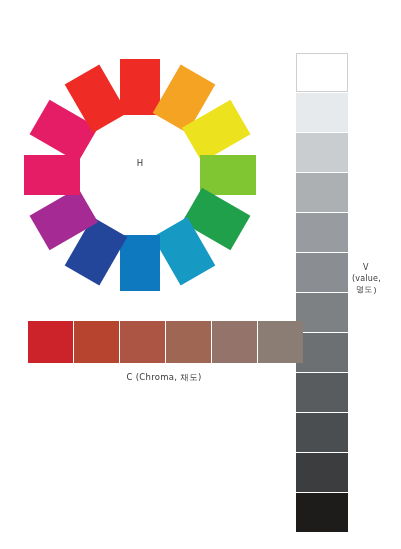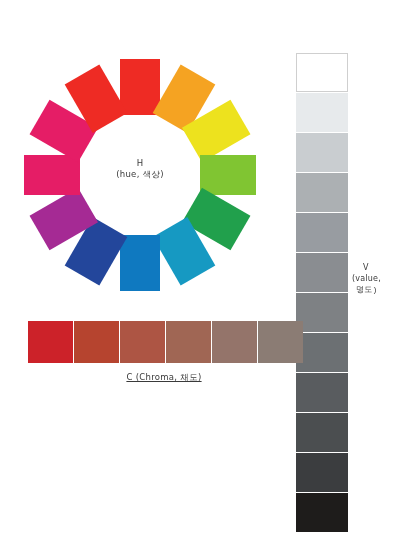--- a/index.html
+++ b/index.html
@@ -103,21 +103,20 @@
   #chroma-label {
     position: absolute;
     left: 28px;
     top: 372px;
     width: 272px;
     text-align: center;
     font-size: 8.5px;
     color: #3a3a3a;
     letter-spacing: 0.3px;
     white-space: nowrap;
-    text-decoration: underline;
   }
 </style>
 </head>
 <body>
 
 <div id="stage">
 
   <div id="hue-wheel">
     <div id="hue-swatches">
         <div class="hue-swatch" style="background: rgb(238, 43, 36); transform: rotate(0deg) translateY(-88px) rotate(0deg);"></div>
@@ -128,21 +127,20 @@
         <div class="hue-swatch" style="background: rgb(22, 153, 194); transform: rotate(150deg) translateY(-88px) rotate(0deg);"></div>
         <div class="hue-swatch" style="background: rgb(15, 121, 192); transform: rotate(180deg) translateY(-88px) rotate(0deg);"></div>
         <div class="hue-swatch" style="background: rgb(35, 70, 155); transform: rotate(210deg) translateY(-88px) rotate(0deg);"></div>
         <div class="hue-swatch" style="background: rgb(165, 42, 148); transform: rotate(240deg) translateY(-88px) rotate(0deg);"></div>
         <div class="hue-swatch" style="background: rgb(229, 29, 102); transform: rotate(270deg) translateY(-88px) rotate(0deg);"></div>
         <div class="hue-swatch" style="background: rgb(229, 29, 102); transform: rotate(300deg) translateY(-88px) rotate(0deg);"></div>
         <div class="hue-swatch" style="background: rgb(238, 43, 36); transform: rotate(330deg) translateY(-88px) rotate(0deg);"></div>
       </div>
     <div id="hue-center-label">
       <div class="sym">H</div>
-      <div>(hue, 색상)</div>
     </div>
   </div>
 
   <div id="value-column">
       <div class="value-swatch is-white" style="background: rgb(255, 255, 255);"></div>
       <div class="value-swatch" style="background: rgb(231, 234, 236);"></div>
       <div class="value-swatch" style="background: rgb(201, 205, 208);"></div>
       <div class="value-swatch" style="background: rgb(172, 176, 179);"></div>
       <div class="value-swatch" style="background: rgb(152, 156, 161);"></div>
       <div class="value-swatch" style="background: rgb(138, 141, 145);"></div>

